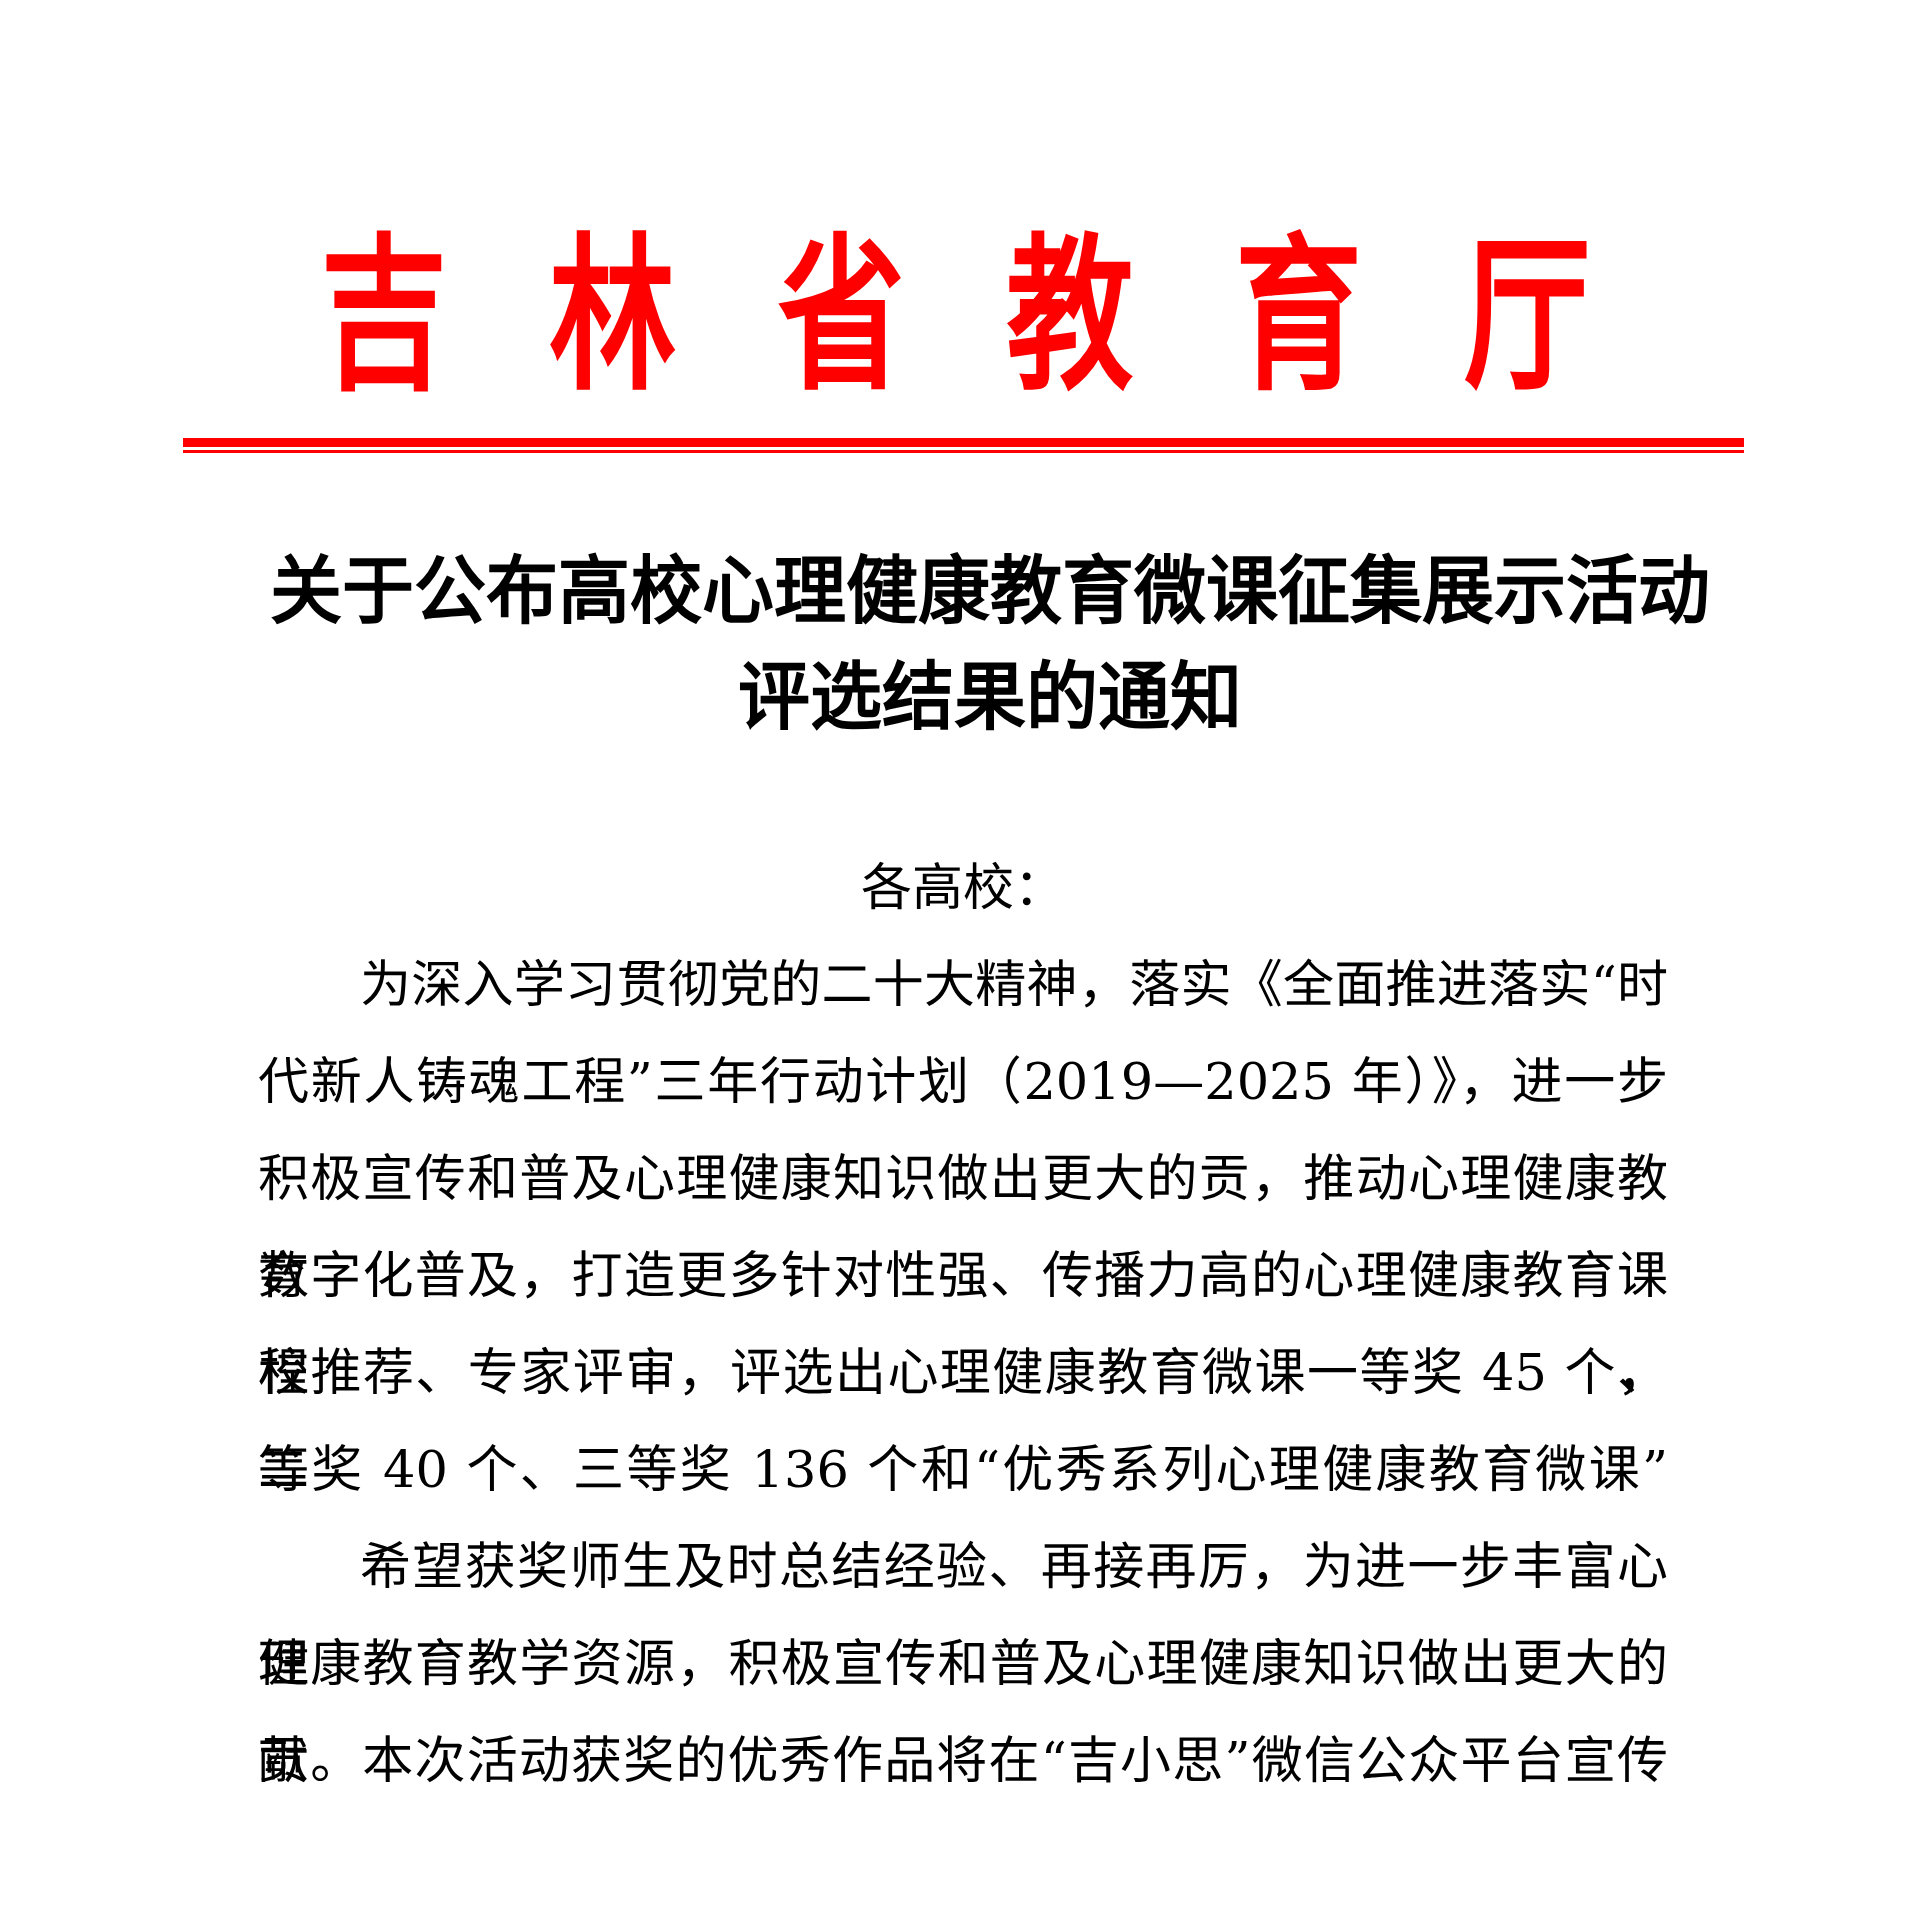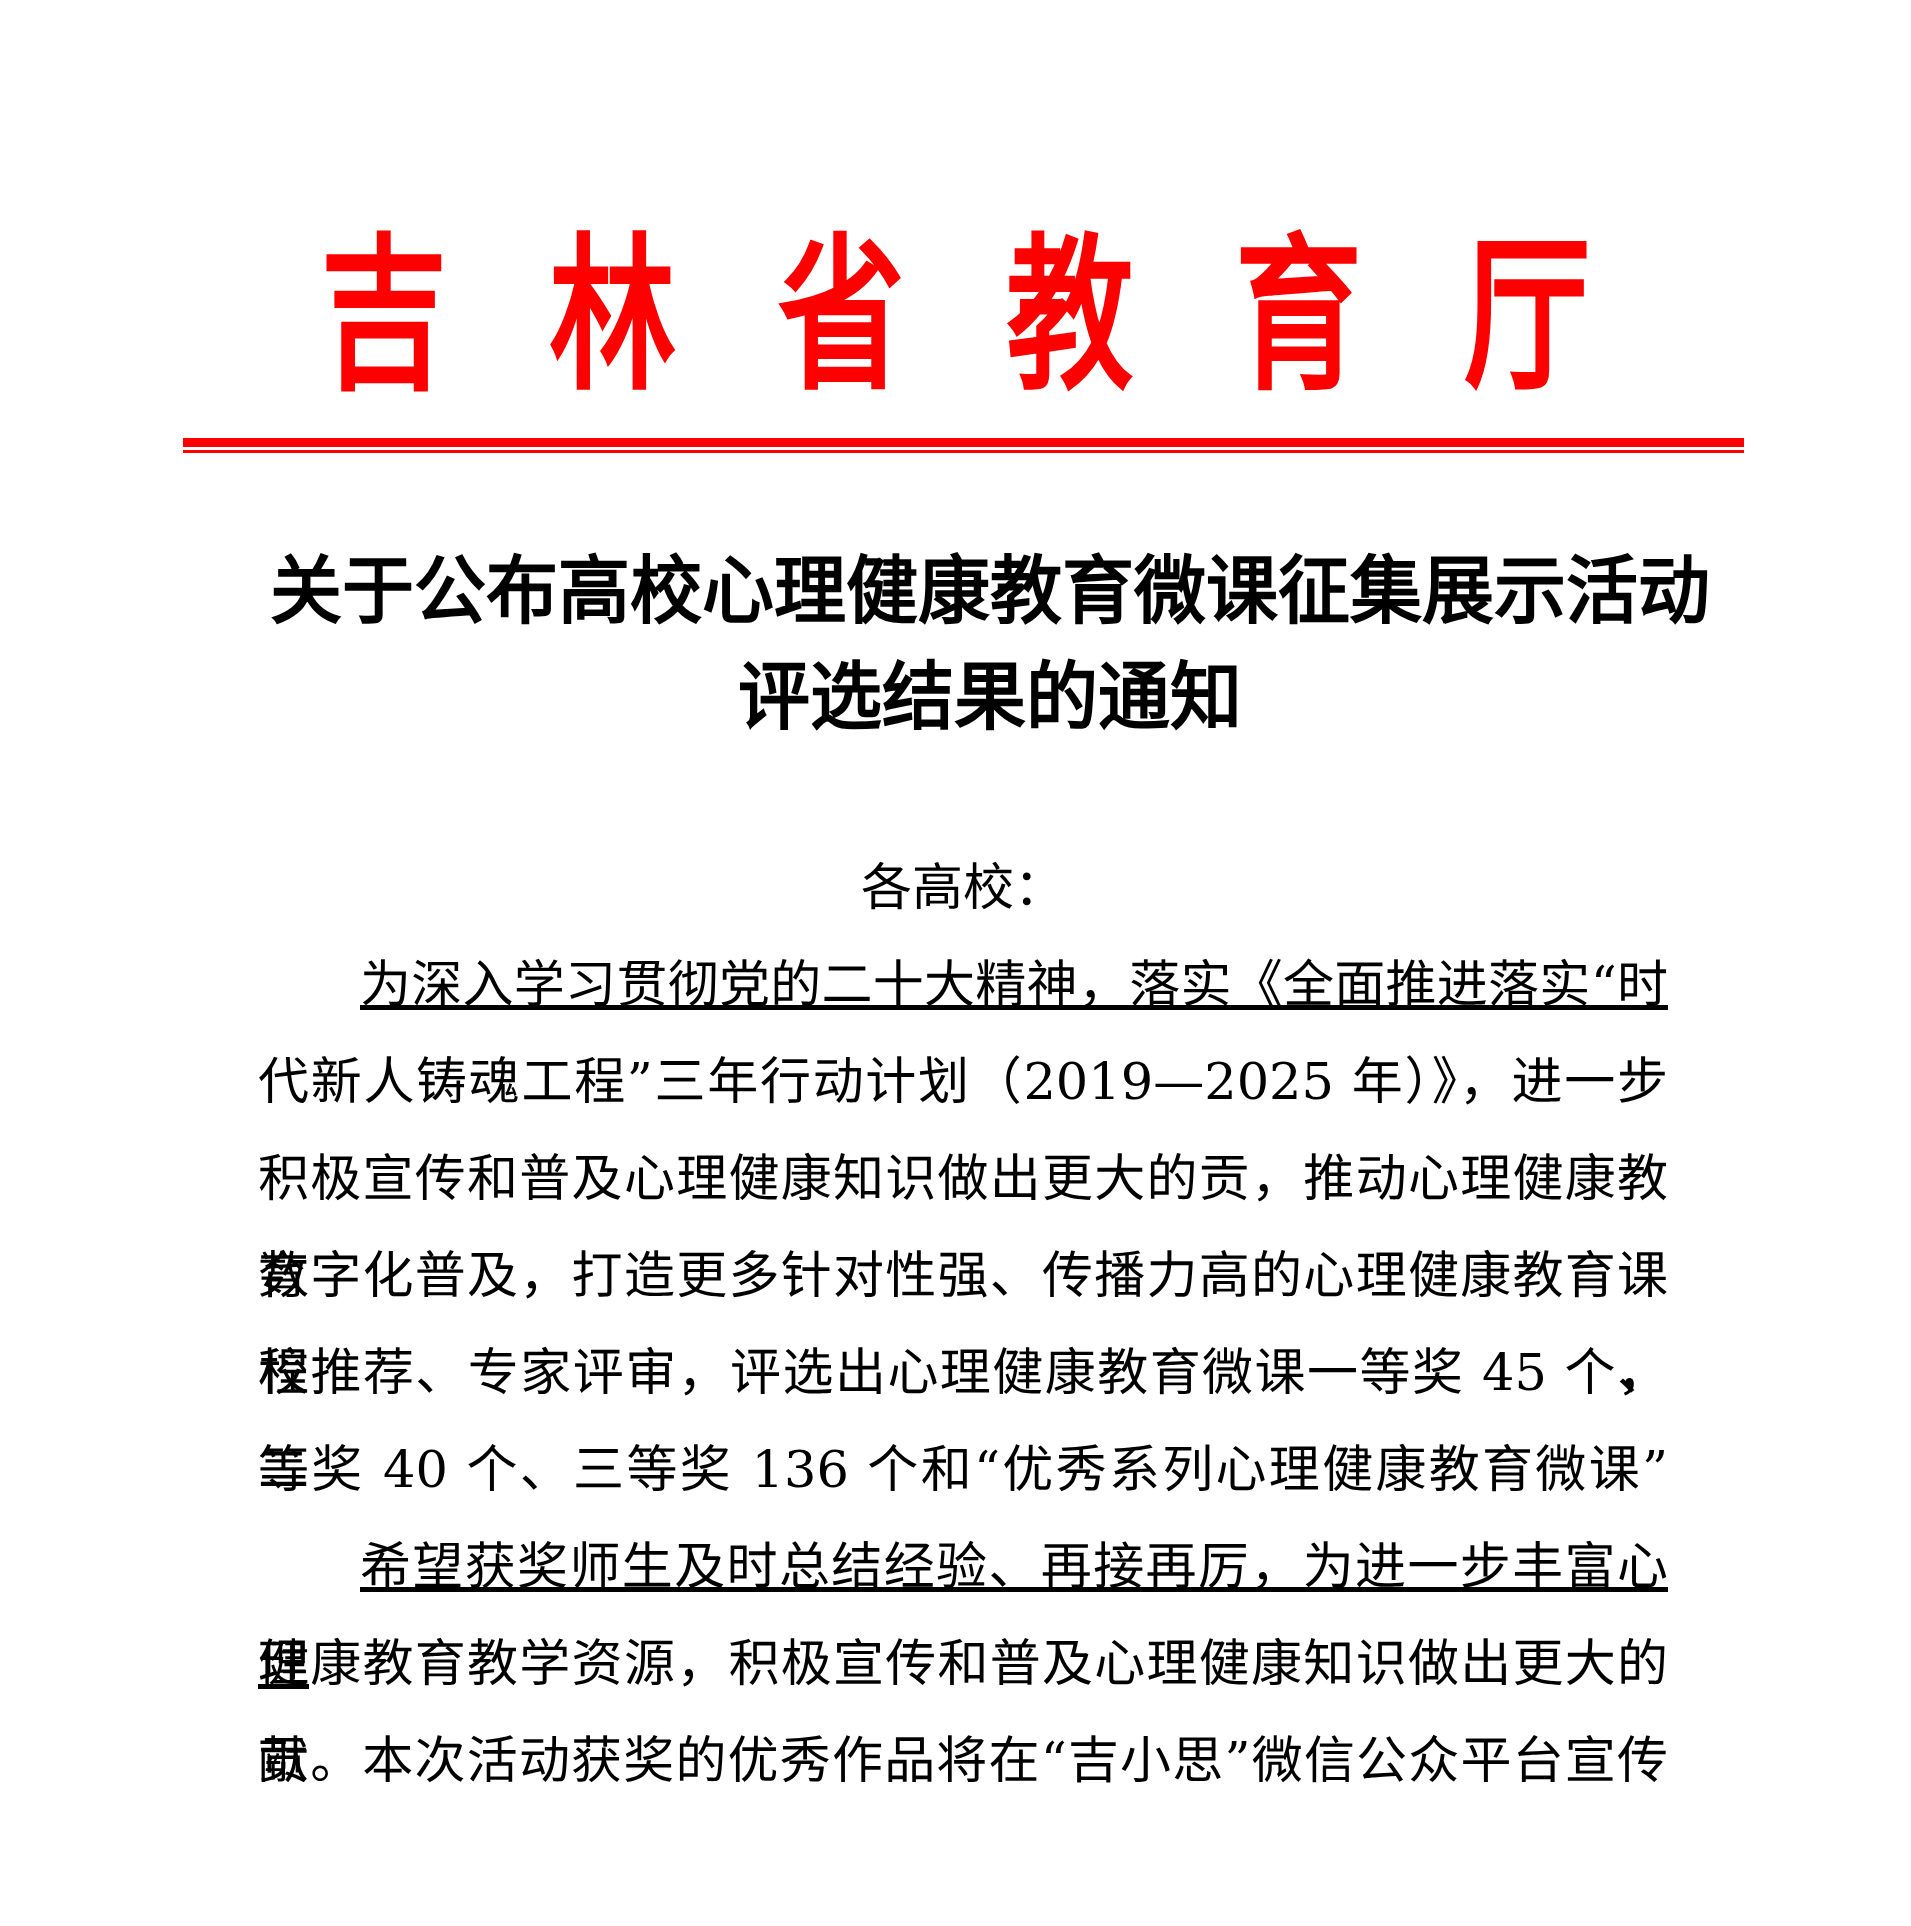--- a/index.html
+++ b/index.html
@@ -78,21 +78,20 @@
     white-space: nowrap;
     text-align: center;
   }
   .line.fill {
     white-space: normal;
     text-align: justify;
     text-align-last: justify;
   }
   .line.indent {
     text-indent: 2em;
-    text-decoration: underline;
   }
 </style>
 </head>
 <body>
 
 <div class="page">
 
   <div class="agency-name" style="color:#ff0000;">吉林省教育厅</div>
 
   <div class="rule rule-top">

